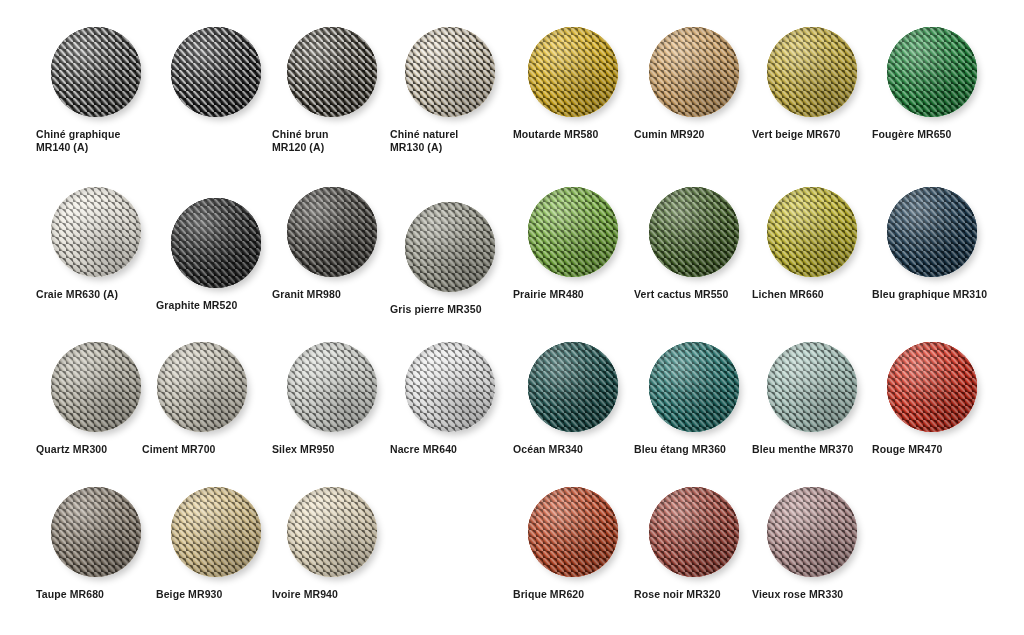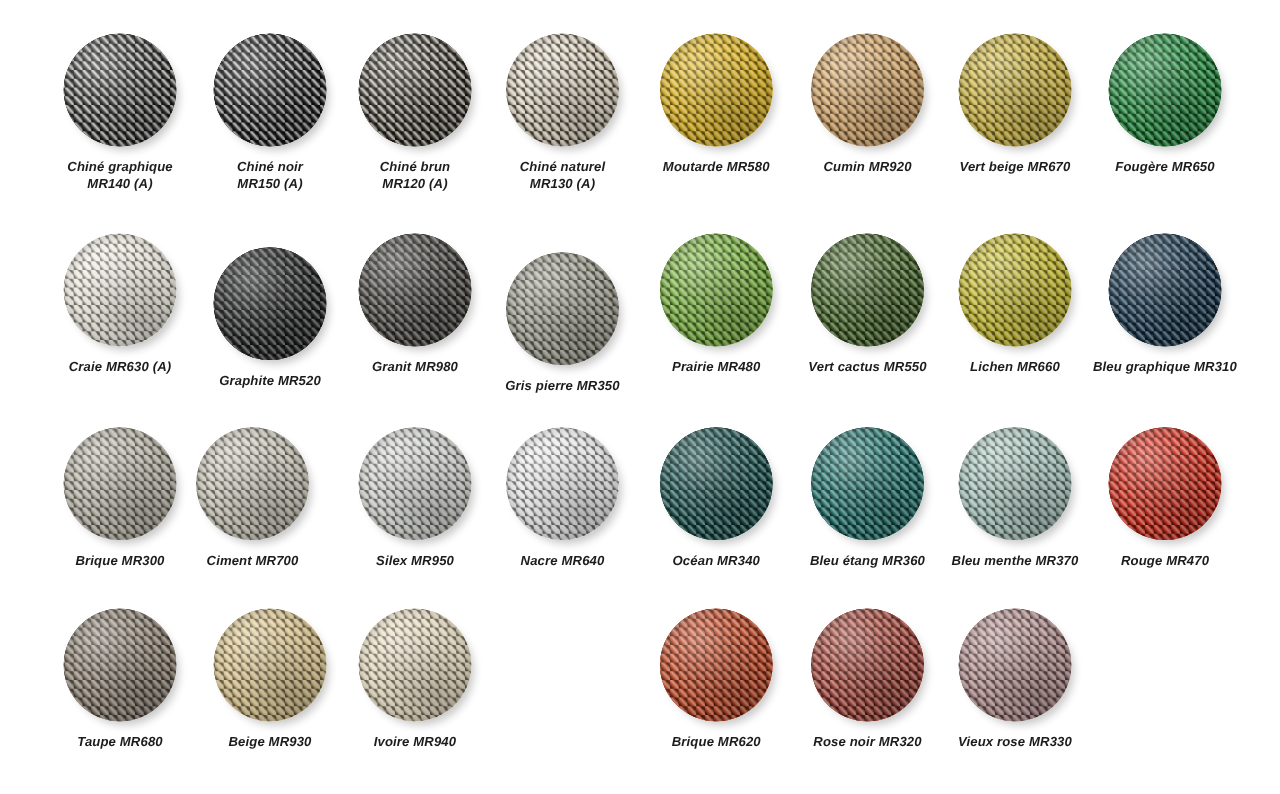--- a/index.html
+++ b/index.html
@@ -18,22 +18,20 @@
   .group{
     position:absolute;
     top:0;left:0;
     width:1024px;height:635px;
     pointer-events:none;
   }
   .swatch{
     position:absolute;
     width:120px;
     pointer-events:auto;
-    text-align:center;
-    font-style:italic;
   }
   .disc-wrap{
     position:relative;
     width:90px;height:90px;
     margin:0 auto;
   }
   .disc{
     position:absolute;
     left:0;top:0;
     width:90px;height:90px;
@@ -92,22 +90,20 @@
 MR140 (A)</div>
       </div>
       <div class="swatch" style="left: 156px; top: 27px;">
         <div class="disc-wrap">
           <div class="disc" title="Chiné noir MR150 (A)" style="background: rgb(47, 47, 48);">
             <div class="tex" style="background-image: repeating-linear-gradient(48deg, rgba(0, 0, 0, 0) 0px, rgb(12, 12, 12) 1.1px, rgb(21, 21, 22) 2.2px, rgb(47, 47, 48) 3.4px, rgb(176, 176, 176) 4.6px, rgb(224, 224, 224) 5.4px, rgb(47, 47, 48) 6.6px), repeating-linear-gradient(-46deg, rgba(0, 0, 0, 0.26) 0px, rgba(0, 0, 0, 0.06) 1.6px, rgba(255, 255, 255, 0.22) 3.2px, rgba(0, 0, 0, 0.22) 5px, rgba(0, 0, 0, 0.26) 6.8px), radial-gradient(circle, rgba(0, 0, 0, 0.3) 0.7px, rgba(0, 0, 0, 0) 1.9px), linear-gradient(rgb(47, 47, 48), rgb(47, 47, 48));"></div>
             <div class="sheen"></div>
             <div class="rim"></div>
           </div>
         </div>
-        <div class="label">Chiné noir
-MR150 (A)</div>
       </div>
       <div class="swatch" style="left: 272px; top: 27px;">
         <div class="disc-wrap">
           <div class="disc" title="Chiné brun MR120 (A)" style="background: rgb(79, 74, 62);">
             <div class="tex" style="background-image: repeating-linear-gradient(48deg, rgba(0, 0, 0, 0) 0px, rgb(20, 19, 16) 1.1px, rgb(36, 33, 28) 2.2px, rgb(79, 74, 62) 3.4px, rgb(188, 186, 182) 4.6px, rgb(229, 228, 226) 5.4px, rgb(79, 74, 62) 6.6px), repeating-linear-gradient(-46deg, rgba(0, 0, 0, 0.26) 0px, rgba(0, 0, 0, 0.06) 1.6px, rgba(255, 255, 255, 0.22) 3.2px, rgba(0, 0, 0, 0.22) 5px, rgba(0, 0, 0, 0.26) 6.8px), radial-gradient(circle, rgba(0, 0, 0, 0.3) 0.7px, rgba(0, 0, 0, 0) 1.9px), linear-gradient(rgb(79, 74, 62), rgb(79, 74, 62));"></div>
             <div class="sheen"></div>
             <div class="rim"></div>
           </div>
         </div>
         <div class="label">Chiné brun
@@ -165,21 +161,21 @@
         <div class="label">Gris pierre MR350</div>
       </div>
       <div class="swatch" style="left: 36px; top: 342px;">
         <div class="disc-wrap">
           <div class="disc" title="Quartz MR300" style="background: rgb(183, 179, 164);">
             <div class="tex" style="background-image: repeating-linear-gradient(48deg, rgba(0, 0, 0, 0) 0px, rgb(73, 72, 66) 1.1px, rgb(110, 107, 98) 2.2px, rgb(183, 179, 164) 3.4px, rgb(205, 202, 191) 4.6px, rgb(219, 217, 210) 5.4px, rgb(183, 179, 164) 6.6px), repeating-linear-gradient(-46deg, rgba(0, 0, 0, 0.26) 0px, rgba(0, 0, 0, 0.06) 1.6px, rgba(255, 255, 255, 0.22) 3.2px, rgba(0, 0, 0, 0.22) 5px, rgba(0, 0, 0, 0.26) 6.8px), radial-gradient(circle, rgba(0, 0, 0, 0.3) 0.7px, rgba(0, 0, 0, 0) 1.9px), linear-gradient(rgb(183, 179, 164), rgb(183, 179, 164));"></div>
             <div class="sheen"></div>
             <div class="rim"></div>
           </div>
         </div>
-        <div class="label">Brique MR300</div>
+        <div class="label">Quartz MR300</div>
       </div>
       <div class="swatch" style="left: 142px; top: 342px;">
         <div class="disc-wrap">
           <div class="disc" title="Ciment MR700" style="background: rgb(201, 196, 181);">
             <div class="tex" style="background-image: repeating-linear-gradient(48deg, rgba(0, 0, 0, 0) 0px, rgb(80, 78, 72) 1.1px, rgb(121, 118, 109) 2.2px, rgb(201, 196, 181) 3.4px, rgb(217, 214, 203) 4.6px, rgb(228, 226, 218) 5.4px, rgb(201, 196, 181) 6.6px), repeating-linear-gradient(-46deg, rgba(0, 0, 0, 0.26) 0px, rgba(0, 0, 0, 0.06) 1.6px, rgba(255, 255, 255, 0.22) 3.2px, rgba(0, 0, 0, 0.22) 5px, rgba(0, 0, 0, 0.26) 6.8px), radial-gradient(circle, rgba(0, 0, 0, 0.3) 0.7px, rgba(0, 0, 0, 0) 1.9px), linear-gradient(rgb(201, 196, 181), rgb(201, 196, 181));"></div>
             <div class="sheen"></div>
             <div class="rim"></div>
           </div>
         </div>
         <div class="label">Ciment MR700</div>

